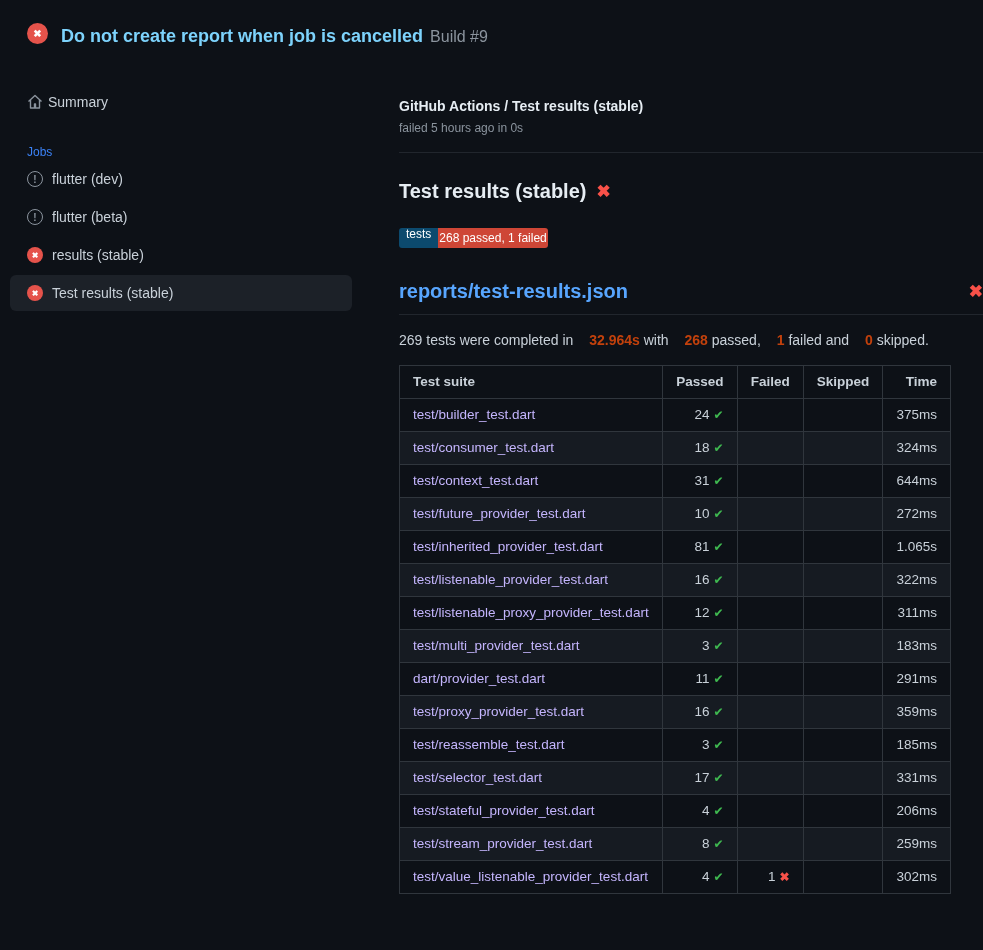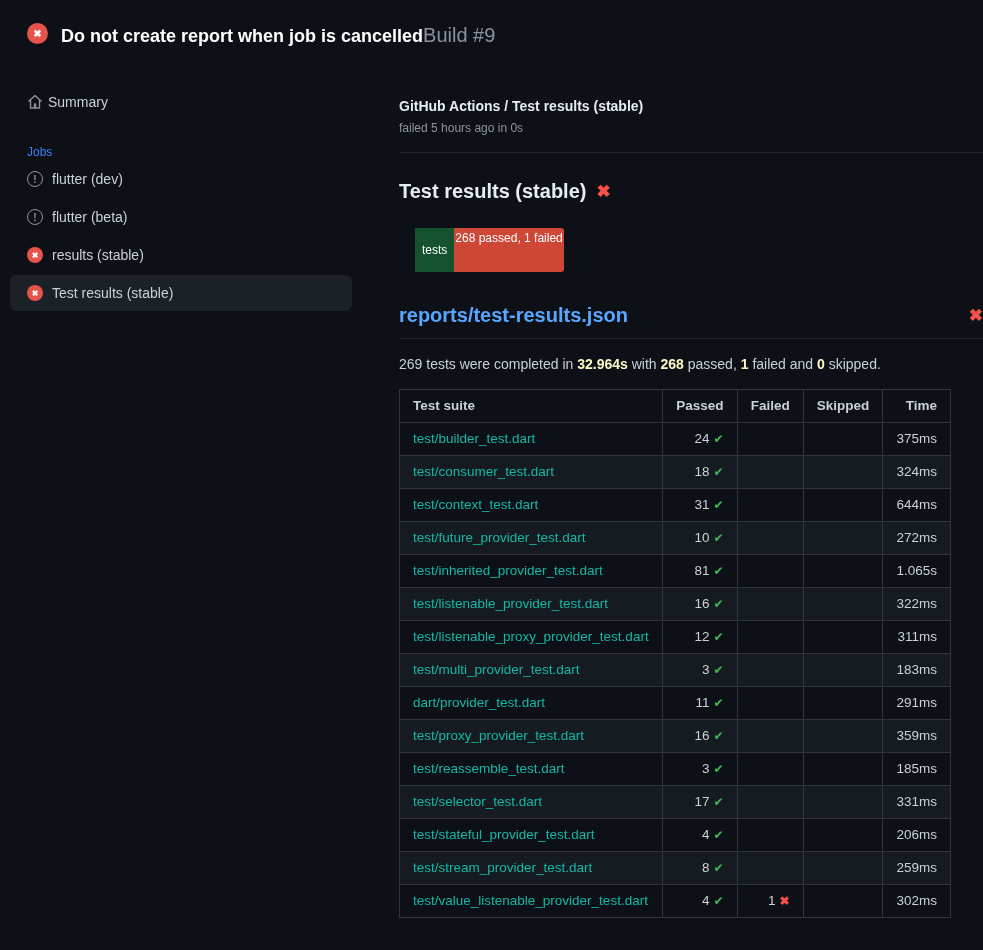--- a/index.html
+++ b/index.html
@@ -14,22 +14,22 @@
   
   .build-header {
     display:flex; align-items:center; gap:13px;
     padding:17px 24px 12px 27px;
   }
   .circle-icon {
     display:inline-flex; align-items:center; justify-content:center;
     border-radius:50%; flex:0 0 auto;
   }
   .circle-icon.big { width:21px; height:21px; background:#e5534b; color:#fff; font-size:10px; font-weight:700; }
-  .build-title { font-size:18px; font-weight:700; color:#ffffff; }
-  .build-number { font-size:20px; font-weight:400; color:#8b949e; }
+  .build-title { font-size:18px; font-weight:700; color:#7dd3fc; }
+  .build-number { font-size:16px; font-weight:400; color:#8b949e; margin-left:7px; }
 
   
   .layout { display:flex; align-items:flex-start; }
 
   
   .sidebar { width:375px; flex:0 0 375px; padding-top:24px; }
   .summary-item {
     display:flex; align-items:center; gap:5px;
     margin:0 23px 0 10px; padding:9px 17px; border-radius:6px; cursor:pointer;
     color:#c9d1d9;
@@ -53,40 +53,40 @@
   .main { flex:1; padding:37px 0 0 24px; min-width:0; }
   .breadcrumb { font-weight:700; color:#e6edf3; font-size:14px; }
   .run-meta { color:#8b949e; font-size:12px; margin-top:7px; }
   .divider { border:none; border-top:1px solid #21262d; margin:17px 0 0 0; }
 
   .section-heading { display:flex; align-items:center; gap:10px; margin-top:27px; }
   .section-heading .title { font-size:20px; font-weight:700; color:#e6edf3; }
   .x-mark { color:#f85149; font-size:17px; font-weight:700; line-height:1; }
 
   .badge { display:inline-flex; margin-top:25px; font-size:12px; line-height:1; border-radius:3px; overflow:hidden; }
-  .badge .badge-label { background:#14532d; color:#fff; padding:16px 7px;margin-left:16px; }
+  .badge .badge-label { background:#0c4a6e; color:#fff; padding:0 7px; }
   .badge .badge-value { background:#ce4636; color:#fff; padding:4px 1px; }
 
   .report-heading {
     display:flex; align-items:center; gap:10px;
     margin-top:32px; padding-bottom:11px; border-bottom:1px solid #21262d;justify-content:space-between;
   }
   .report-heading a { font-size:20px; font-weight:700; color:#58a6ff; text-decoration:none; }
 
   .summary-line { margin-top:17px; color:#c9d1d9; }
-  .summary-line .b { font-weight:700; color:#fef9c3; }
+  .summary-line .b { font-weight:700; color:#c2410c;margin-left:12px; }
 
   
   table.results { margin-top:17px; width:552px; border-collapse:collapse; font-size:13.5px; }
   table.results th, table.results td { border:1px solid #30363d; padding:7px 13px; line-height:18px; }
   table.results th { font-weight:700; color:#c9d1d9; text-align:right; white-space:nowrap; }
   table.results th:first-child { text-align:left; }
   table.results tbody tr:nth-child(even) { background:#161b22; }
   td.suite { white-space:nowrap; }
-  td.suite a { color:#14b8a6; text-decoration:none;margin-top:28px; }
+  td.suite a { color:#c4b5fd; text-decoration:none;margin-top:28px; }
   td.num { text-align:right; white-space:nowrap; }
   .check-icon { color:#3fb950; margin-left:4px; font-size:12px; }
   .fail-icon { color:#f85149; margin-left:4px; font-size:12px; font-weight:700; }
 </style>
 </head>
 <body>
 
 <header class="build-header">
   <span class="circle-icon big">✖</span>
   <h1><span class="build-title">Do not create report when job is cancelled</span><span class="build-number">Build #9</span></h1>

